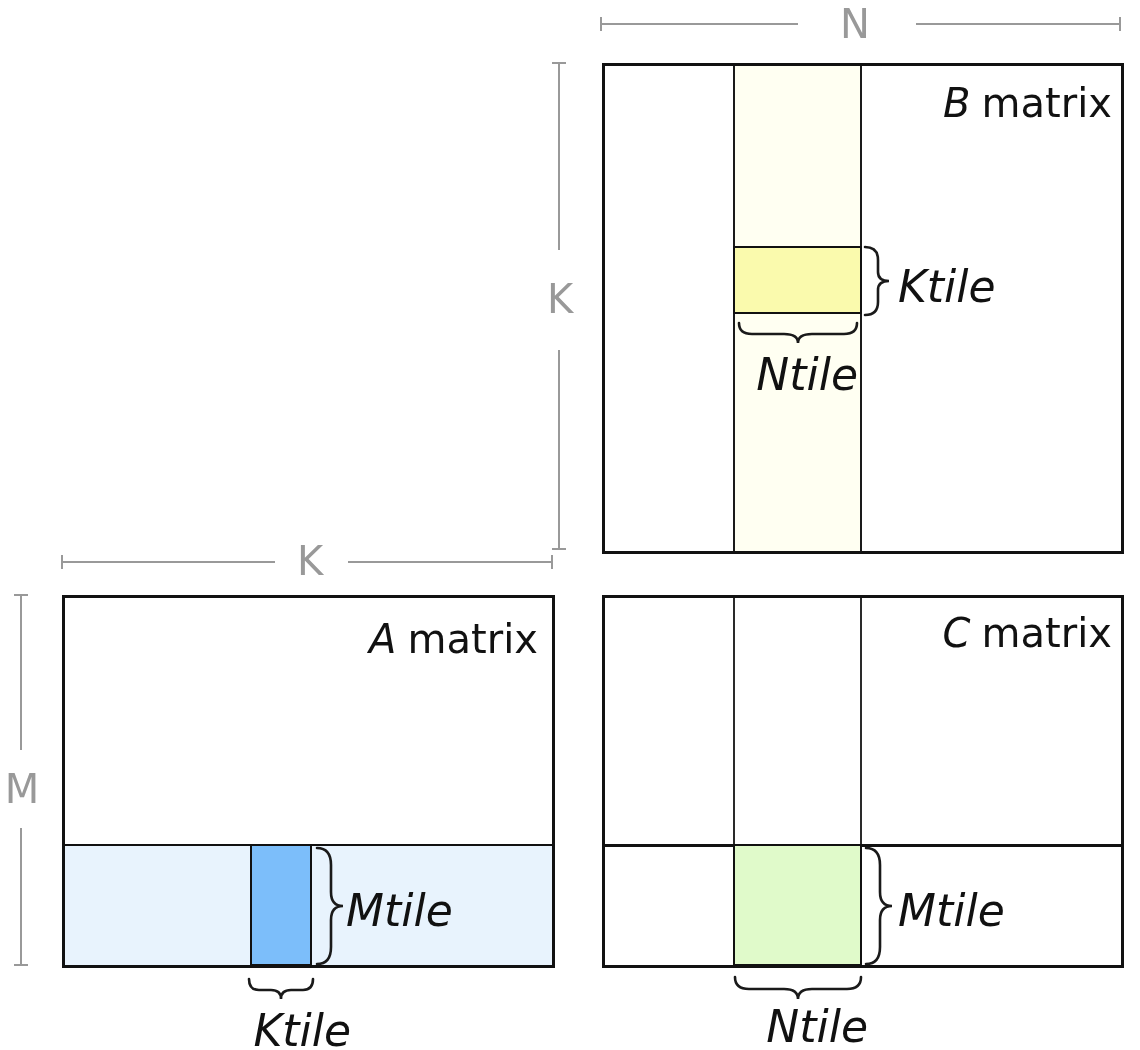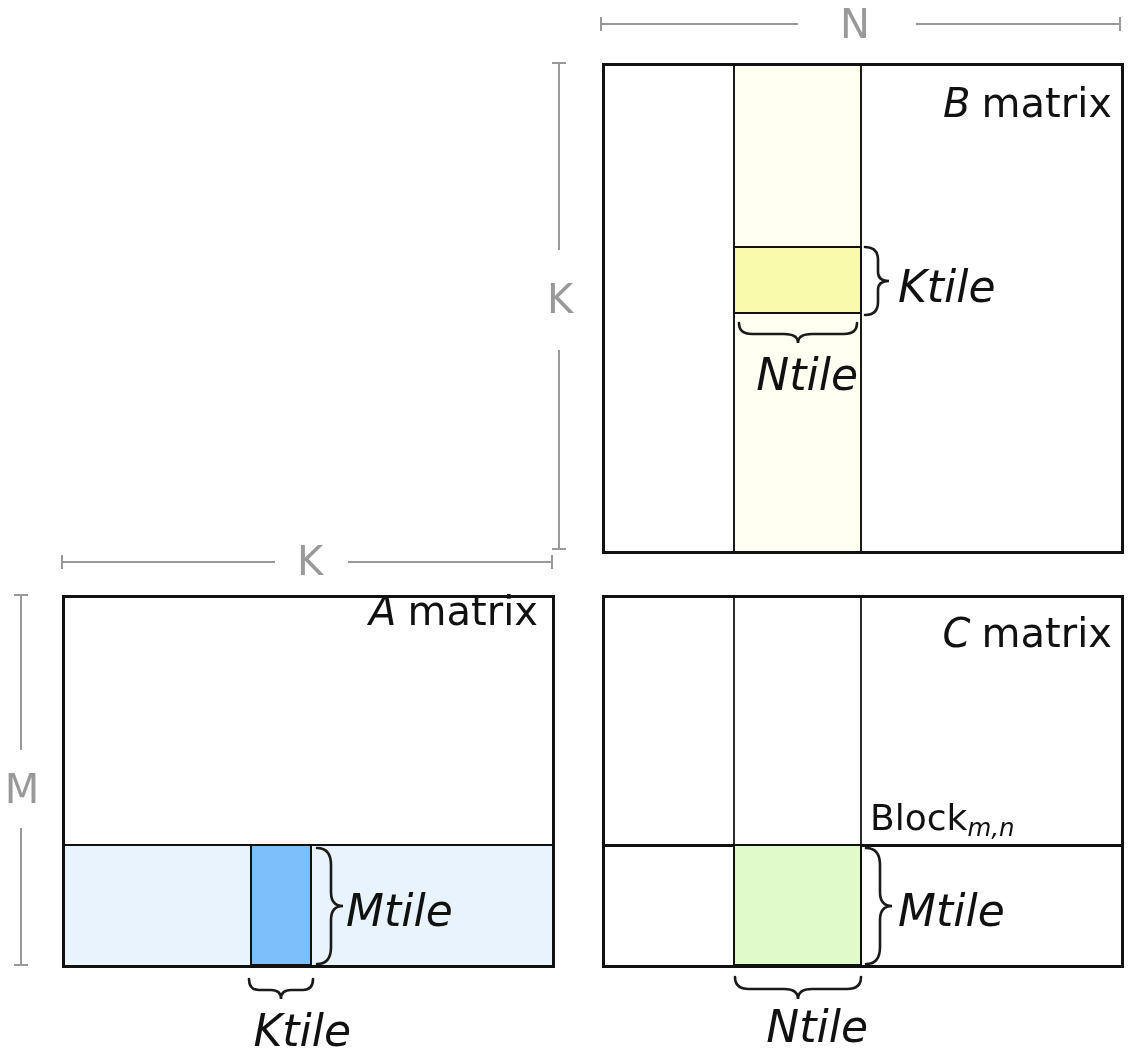--- a/index.html
+++ b/index.html
@@ -51,42 +51,39 @@
   </svg>
   <div class="tile-label" style="left:898px;top:262px;">Ktile</div>
   <svg class="brace" style="left:736px;top:320px;" width="124" height="26" viewBox="0 0 124 26">
     <path d="M3,3 Q3,14 16,14 L48,14 Q62,14 62,23 Q62,14 76,14 L108,14 Q121,14 121,3"></path>
   </svg>
   <div class="tile-label centered" style="left:738px;top:350px;width:120px;">Ntile</div>
 
   <div class="matrix-rect" style="left:62px;top:595px;width:493px;height:373px;"></div>
   <div class="a-strip" style="left: 65px; top: 844px; width: 487px; height: 121px; background-color: rgb(232, 243, 253);"></div>
   <div class="tile" style="left: 250px; top: 844px; width: 62px; height: 122px; background-color: rgb(124, 190, 250);"></div>
-  <div class="title" style="right:602px;top:588px;">
+  <div class="title" style="right:602px;top:616px;">
     <span class="var">A</span><span class="word">matrix</span>
   </div>
   <svg class="brace" style="left:314px;top:845px;" width="32" height="122" viewBox="0 0 32 122">
     <path d="M3,3 Q17,3 17,20 L17,47 Q17,61 29,61 Q17,61 17,75 L17,102 Q17,119 3,119"></path>
   </svg>
   <div class="tile-label" style="left:346px;top:886px;">Mtile</div>
   <svg class="brace" style="left:246px;top:976px;" width="70" height="26" viewBox="0 0 70 26">
     <path d="M3,3 Q3,14 13,14 L25,14 Q35,14 35,23 Q35,14 45,14 L57,14 Q67,14 67,3"></path>
   </svg>
   <div class="tile-label centered" style="left:211px;top:1006px;width:140px;">Ktile</div>
 
   <div class="matrix-rect" style="left:602px;top:595px;width:522px;height:373px;"></div>
   <div class="thin-v" style="left:733px;top:598px;height:246px;"></div>
   <div class="thin-v" style="left:860px;top:598px;height:246px;"></div>
   <div class="strip-line" style="left:605px;top:844px;width:516px;"></div>
   <div class="tile" style="left: 733px; top: 844px; width: 129px; height: 122px; background-color: rgb(224, 250, 202);"></div>
   <div class="title" style="right:28px;top:610px;">
     <span class="var">C</span><span class="word">matrix</span>
-  </div>
-  <div class="block-label" style="left:870px;top:797px;">
-    <span>Block</span><span class="sub">m,n</span>
   </div>
   <svg class="brace" style="left:863px;top:845px;" width="32" height="122" viewBox="0 0 32 122">
     <path d="M3,3 Q17,3 17,20 L17,47 Q17,61 29,61 Q17,61 17,75 L17,102 Q17,119 3,119"></path>
   </svg>
   <div class="tile-label" style="left:898px;top:886px;">Mtile</div>
   <svg class="brace" style="left:732px;top:974px;" width="132" height="28" viewBox="0 0 132 28">
     <path d="M3,3 Q3,15 17,15 L52,15 Q66,15 66,25 Q66,15 80,15 L115,15 Q129,15 129,3"></path>
   </svg>
   <div class="tile-label centered" style="left:728px;top:1002px;width:140px;">Ntile</div>
 

